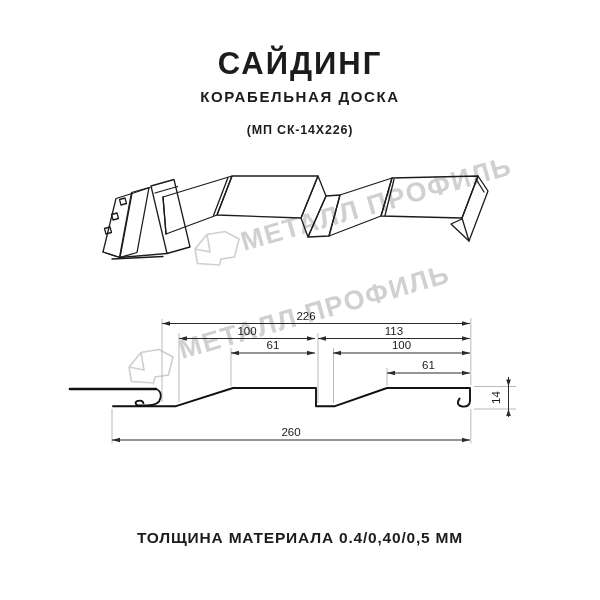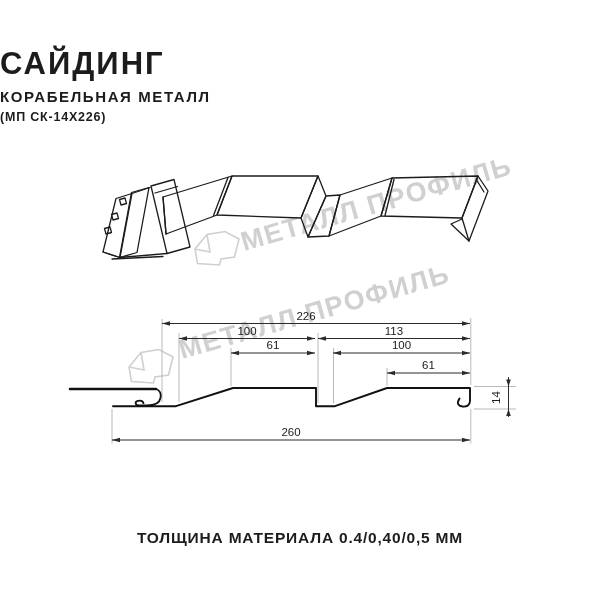--- a/index.html
+++ b/index.html
@@ -1,37 +1,37 @@
 <!DOCTYPE html>
 <html><head>
 <meta charset="utf-8">
 <style>
   html,body{margin:0;padding:0;background:#fff;}
   .stage{
     position:relative;width:600px;height:600px;background:#fff;overflow:hidden;
     font-family:"Liberation Sans","DejaVu Sans",sans-serif;color:#1c1c1c;
   }
-  .title-block{position:absolute;left:0;top:48px;width:600px;text-align:left;}
+  .title-block{position:absolute;left:0;top:48px;width:600px;text-align:center;}
   .title-main{font-size:31px;font-weight:800;letter-spacing:2px;line-height:1.0;color:#1c1c1c;}
   .title-sub{margin-top:9px;font-size:15px;font-weight:700;letter-spacing:1.6px;color:#1c1c1c;}
-  .title-model{margin-top:5px;font-size:12.5px;font-weight:700;letter-spacing:0.8px;color:#1c1c1c;}
+  .title-model{margin-top:18px;font-size:12.5px;font-weight:700;letter-spacing:0.8px;color:#1c1c1c;}
   .footer-text{position:absolute;left:0;top:529px;width:600px;text-align:center;
     font-size:15.5px;font-weight:700;letter-spacing:0.8px;color:#1c1c1c;}
   svg.draw{position:absolute;left:0;top:0;}
   .wm-text{font-family:"Liberation Sans","DejaVu Sans",sans-serif;font-weight:700;font-size:27px;letter-spacing:1.5px;}
   .dim-label{font-family:"Liberation Sans","DejaVu Sans",sans-serif;font-size:11.5px;font-weight:500;fill:#1a1a1a;}
 </style>
 </head>
 <body>
 
 <div class="stage">
 
   <div class="title-block">
     <div class="title-main">САЙДИНГ</div>
-    <div class="title-sub">КОРАБЕЛЬНАЯ МЕТАЛЛ</div>
+    <div class="title-sub">КОРАБЕЛЬНАЯ ДОСКА</div>
     <div class="title-model">(МП СК-14Х226)</div>
   </div>
 
   <svg class="draw" width="600" height="600" viewBox="0 0 600 600">
 
     <defs>
       <path id="mp-logo" d="M 1,18 L 13,3.5 L 31,0.5 L 45,8 L 40.5,26 L 27,28 L 25.5,34 L 3.5,32.5 Z M 13,3.5 L 16,21 L 1,18"></path>
     </defs>
 
     <g fill="#ffffff" stroke="none">

